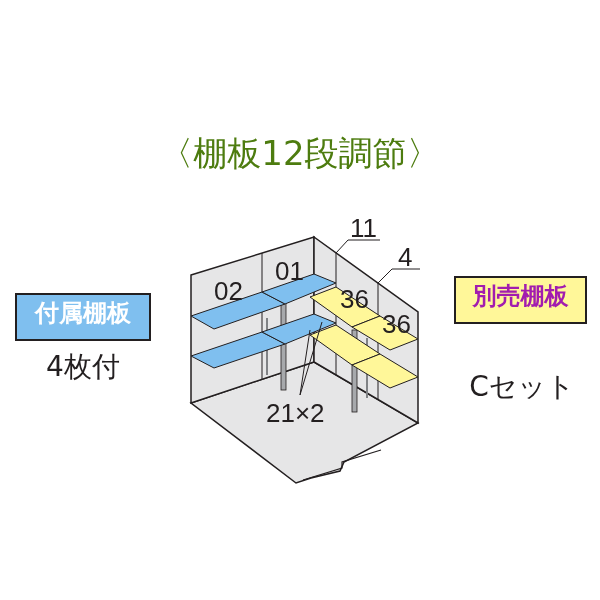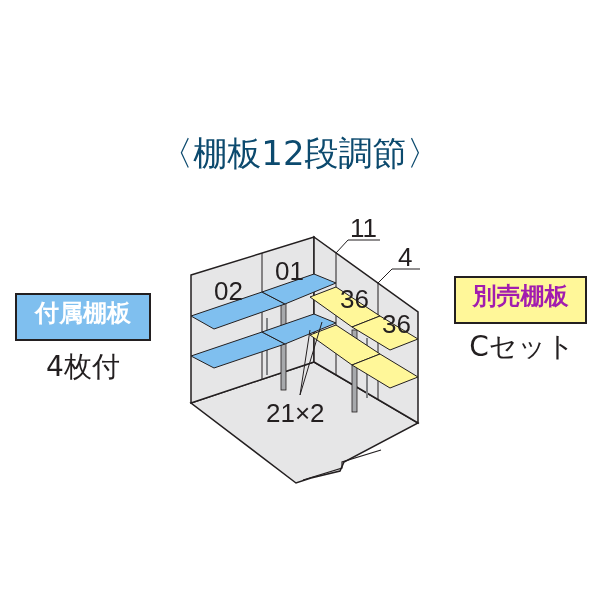--- a/index.html
+++ b/index.html
@@ -1,26 +1,26 @@
 <!DOCTYPE html>
 <html><head>
 <meta charset="utf-8">
 <style>
   html, body { margin: 0; padding: 0; background: #ffffff; }
   body { width: 600px; height: 600px; position: relative; overflow: hidden;
          font-family: "DejaVu Sans", "Liberation Sans", sans-serif; color: #231f20; }
   .title { position: absolute; left: 0; top: 133px; width: 600px; text-align: center;
-           font-size: 34px; letter-spacing: 0px; line-height: 40px; color: #0c4a6e; }
+           font-size: 34px; letter-spacing: 0px; line-height: 40px; color: #4d7c0f; }
   .badge { position: absolute; height: 48px; line-height: 36px; text-align: center;
            font-size: 24px; border: 2px solid #231f20; box-sizing: border-box; font-weight: bold; }
   .badge-left { left: 15px; top: 293px; width: 136px; background: #7fbfef; color: #ffffff; }
   .badge-right { left: 454px; top: 276px; width: 133px; background: #fff799; color: #a21caf; }
   .sub { position: absolute; font-size: 28px; line-height: 40px; color: #231f20; text-align: center; }
   .sub-left { left: 15px; top: 347px; width: 136px; }
-  .sub-right { left: 452px; top: 327px; width: 140px; }
+  .sub-right { left: 452px; top: 367px; width: 140px; }
   svg.diagram { position: absolute; left: 0; top: 0; }
   svg text { font-family: "Liberation Sans", "DejaVu Sans", sans-serif; fill: #231f20; }
 </style>
 </head>
 <body>
 
 <div class="title">〈棚板12段調節〉</div>
 
 <div class="badge badge-left">付属棚板</div>
 <div class="sub sub-left">4枚付</div>

